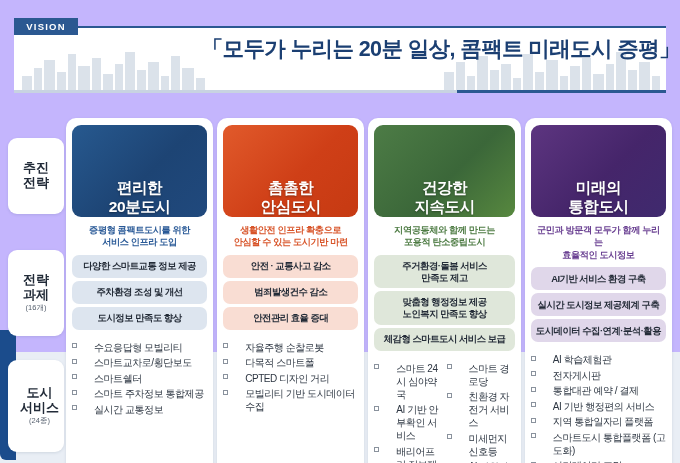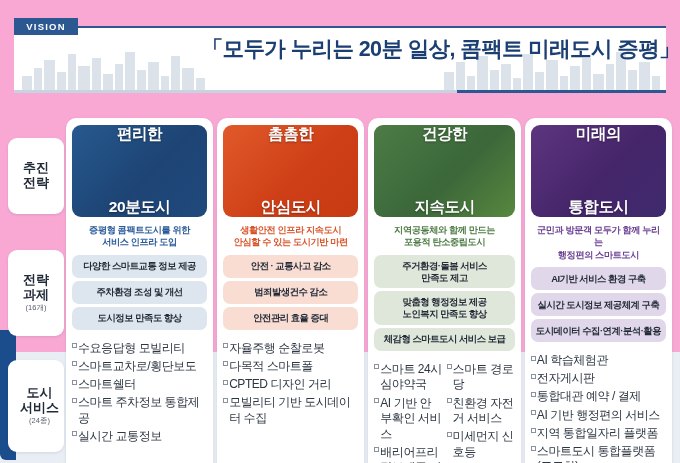--- a/index.html
+++ b/index.html
@@ -5,21 +5,21 @@
   * { box-sizing: border-box; margin: 0; padding: 0; }
   html, body {
     width: 680px; height: 463px;
     font-family: "Liberation Sans", "DejaVu Sans", sans-serif;
     background: #e9eef5;
     overflow: hidden;
   }
   #slide {
     position: relative;
     width: 680px; height: 352px;
-    background: #f9a8d4;
+    background: #c4b5fd;
   }
 
   
   .vision-badge {
     position: absolute;
     left: 14px; top: 18px;
     width: 64px; height: 17px;
     background: #2b5891;
     color: #ffffff;
     font-size: 9.5px;
@@ -121,21 +121,21 @@
     min-width: 0;
   }
   .col.wide { flex: 1.04 1 0; }
 
   .card {
     height: 92px;
     border-radius: 9px;
     display: flex;
     flex-direction: column;
     align-items: center;
-    justify-content: space-between;
+    justify-content: flex-end;
     color: #ffffff;
     font-weight: bold;
     font-size: 15.5px;
     line-height: 1.22;
     text-align: center;
     letter-spacing: -0.4px;
     text-shadow: 0 1px 2px rgba(0,0,0,0.35);
     position: relative;
     overflow: hidden;
   }
@@ -193,22 +193,22 @@
   .svc-list {
     flex: 1 1 0;
     display: flex;
     flex-direction: column;
     gap: 2.5px;
     min-width: 0;
   }
   .svc {
     display: flex;
     align-items: flex-start;
-    gap: 1px;
-    font-size: 12px;
+    gap: 17px;
+    font-size: 10px;
     line-height: 1.3;
     color: #2d3642;
     letter-spacing: -0.45px;
   }
   .svc .box {
     flex: 0 0 auto;
     width: 5px; height: 5px;
     border: 1px solid #8a929d;
     margin-top: 2.5px;
   }
@@ -324,21 +324,21 @@
           </div>
         </div>
       </div>
       <div class="col">
         <div class="card c2">
           <div class="tex"></div>
           <span>촘촘한</span>
           <span>안심도시</span>
         </div>
         <div class="subtitle c2">
-          <div>생활안전 인프라 지속도시</div>
+          <div>생활안전 인프라 확충으로</div>
           <div>안심할 수 있는 도시기반 마련</div>
         </div>
         <div class="tasks c2">
           <div class="task">안전 · 교통사고 감소</div>
           <div class="task">범죄발생건수 감소</div>
           <div class="task">안전관리 효율 증대</div>
         </div>
         <div class="services">
           <div class="svc-list">
             <div class="svc">
@@ -415,21 +415,21 @@
         </div>
       </div>
       <div class="col">
         <div class="card c4">
           <div class="tex"></div>
           <span>미래의</span>
           <span>통합도시</span>
         </div>
         <div class="subtitle c4">
           <div>군민과 방문객 모두가 함께 누리는</div>
-          <div>행정편의 스마트도시</div>
+          <div>효율적인 도시정보</div>
         </div>
         <div class="tasks c4">
           <div class="task">AI기반 서비스 환경 구축</div>
           <div class="task">실시간 도시정보 제공체계 구축</div>
           <div class="task">도시데이터 수집·연계·분석·활용</div>
         </div>
         <div class="services">
           <div class="svc-list">
             <div class="svc">
               <span class="box"></span>

